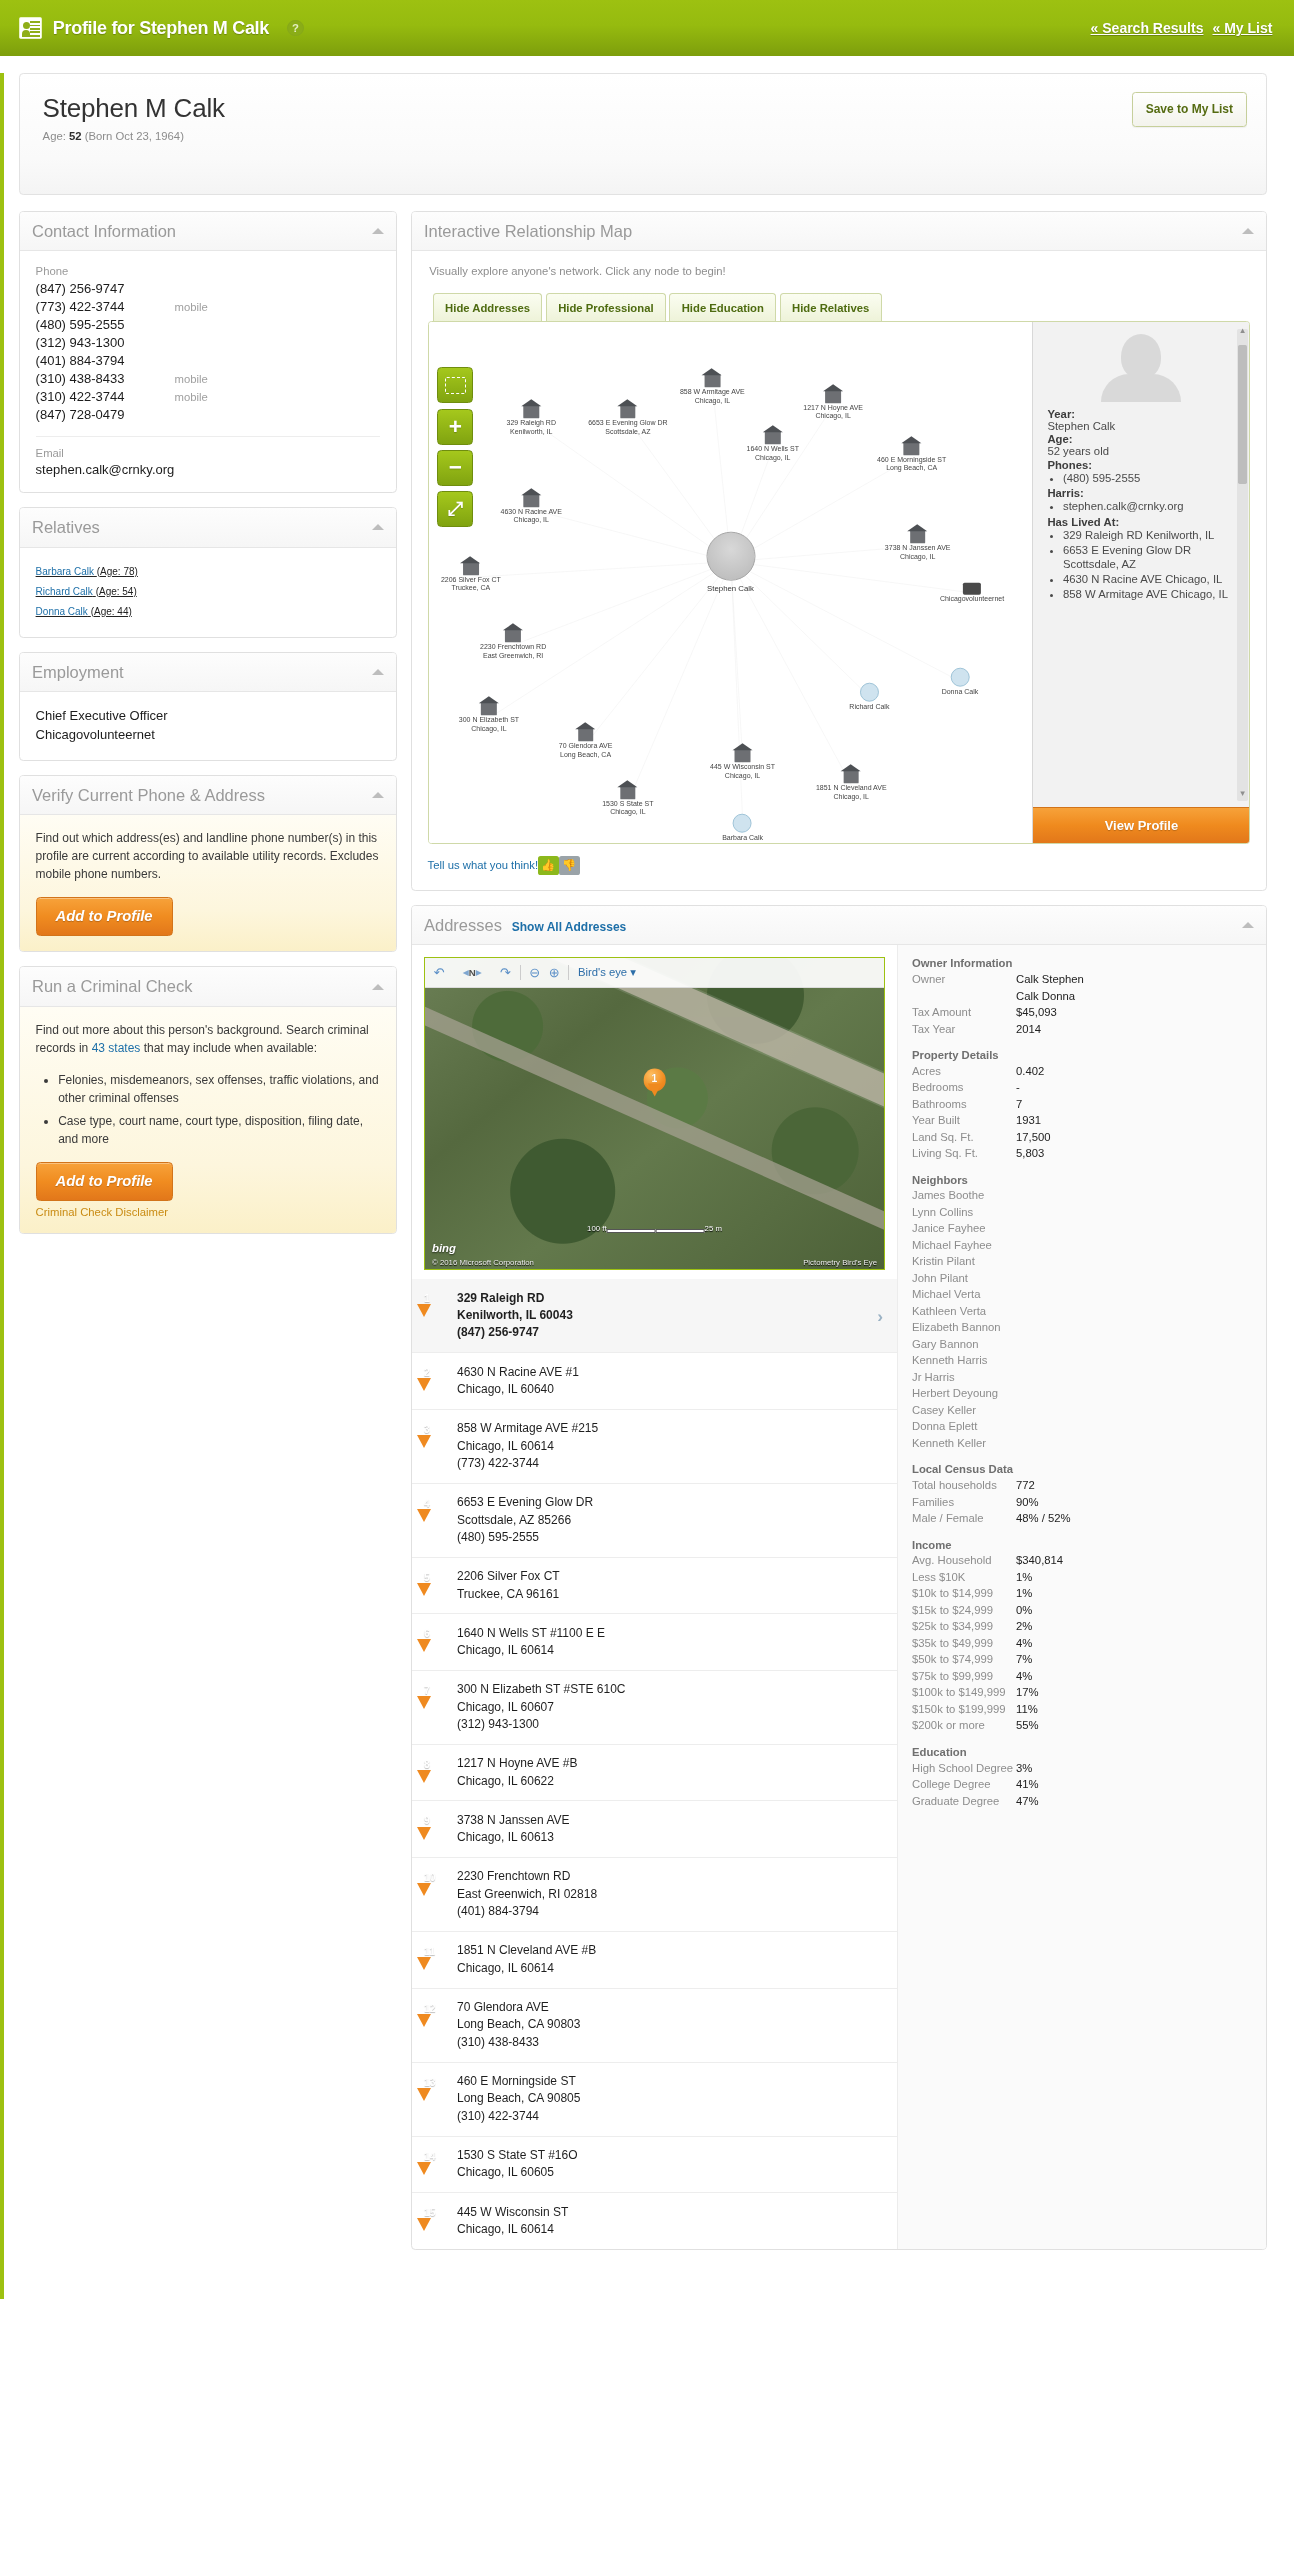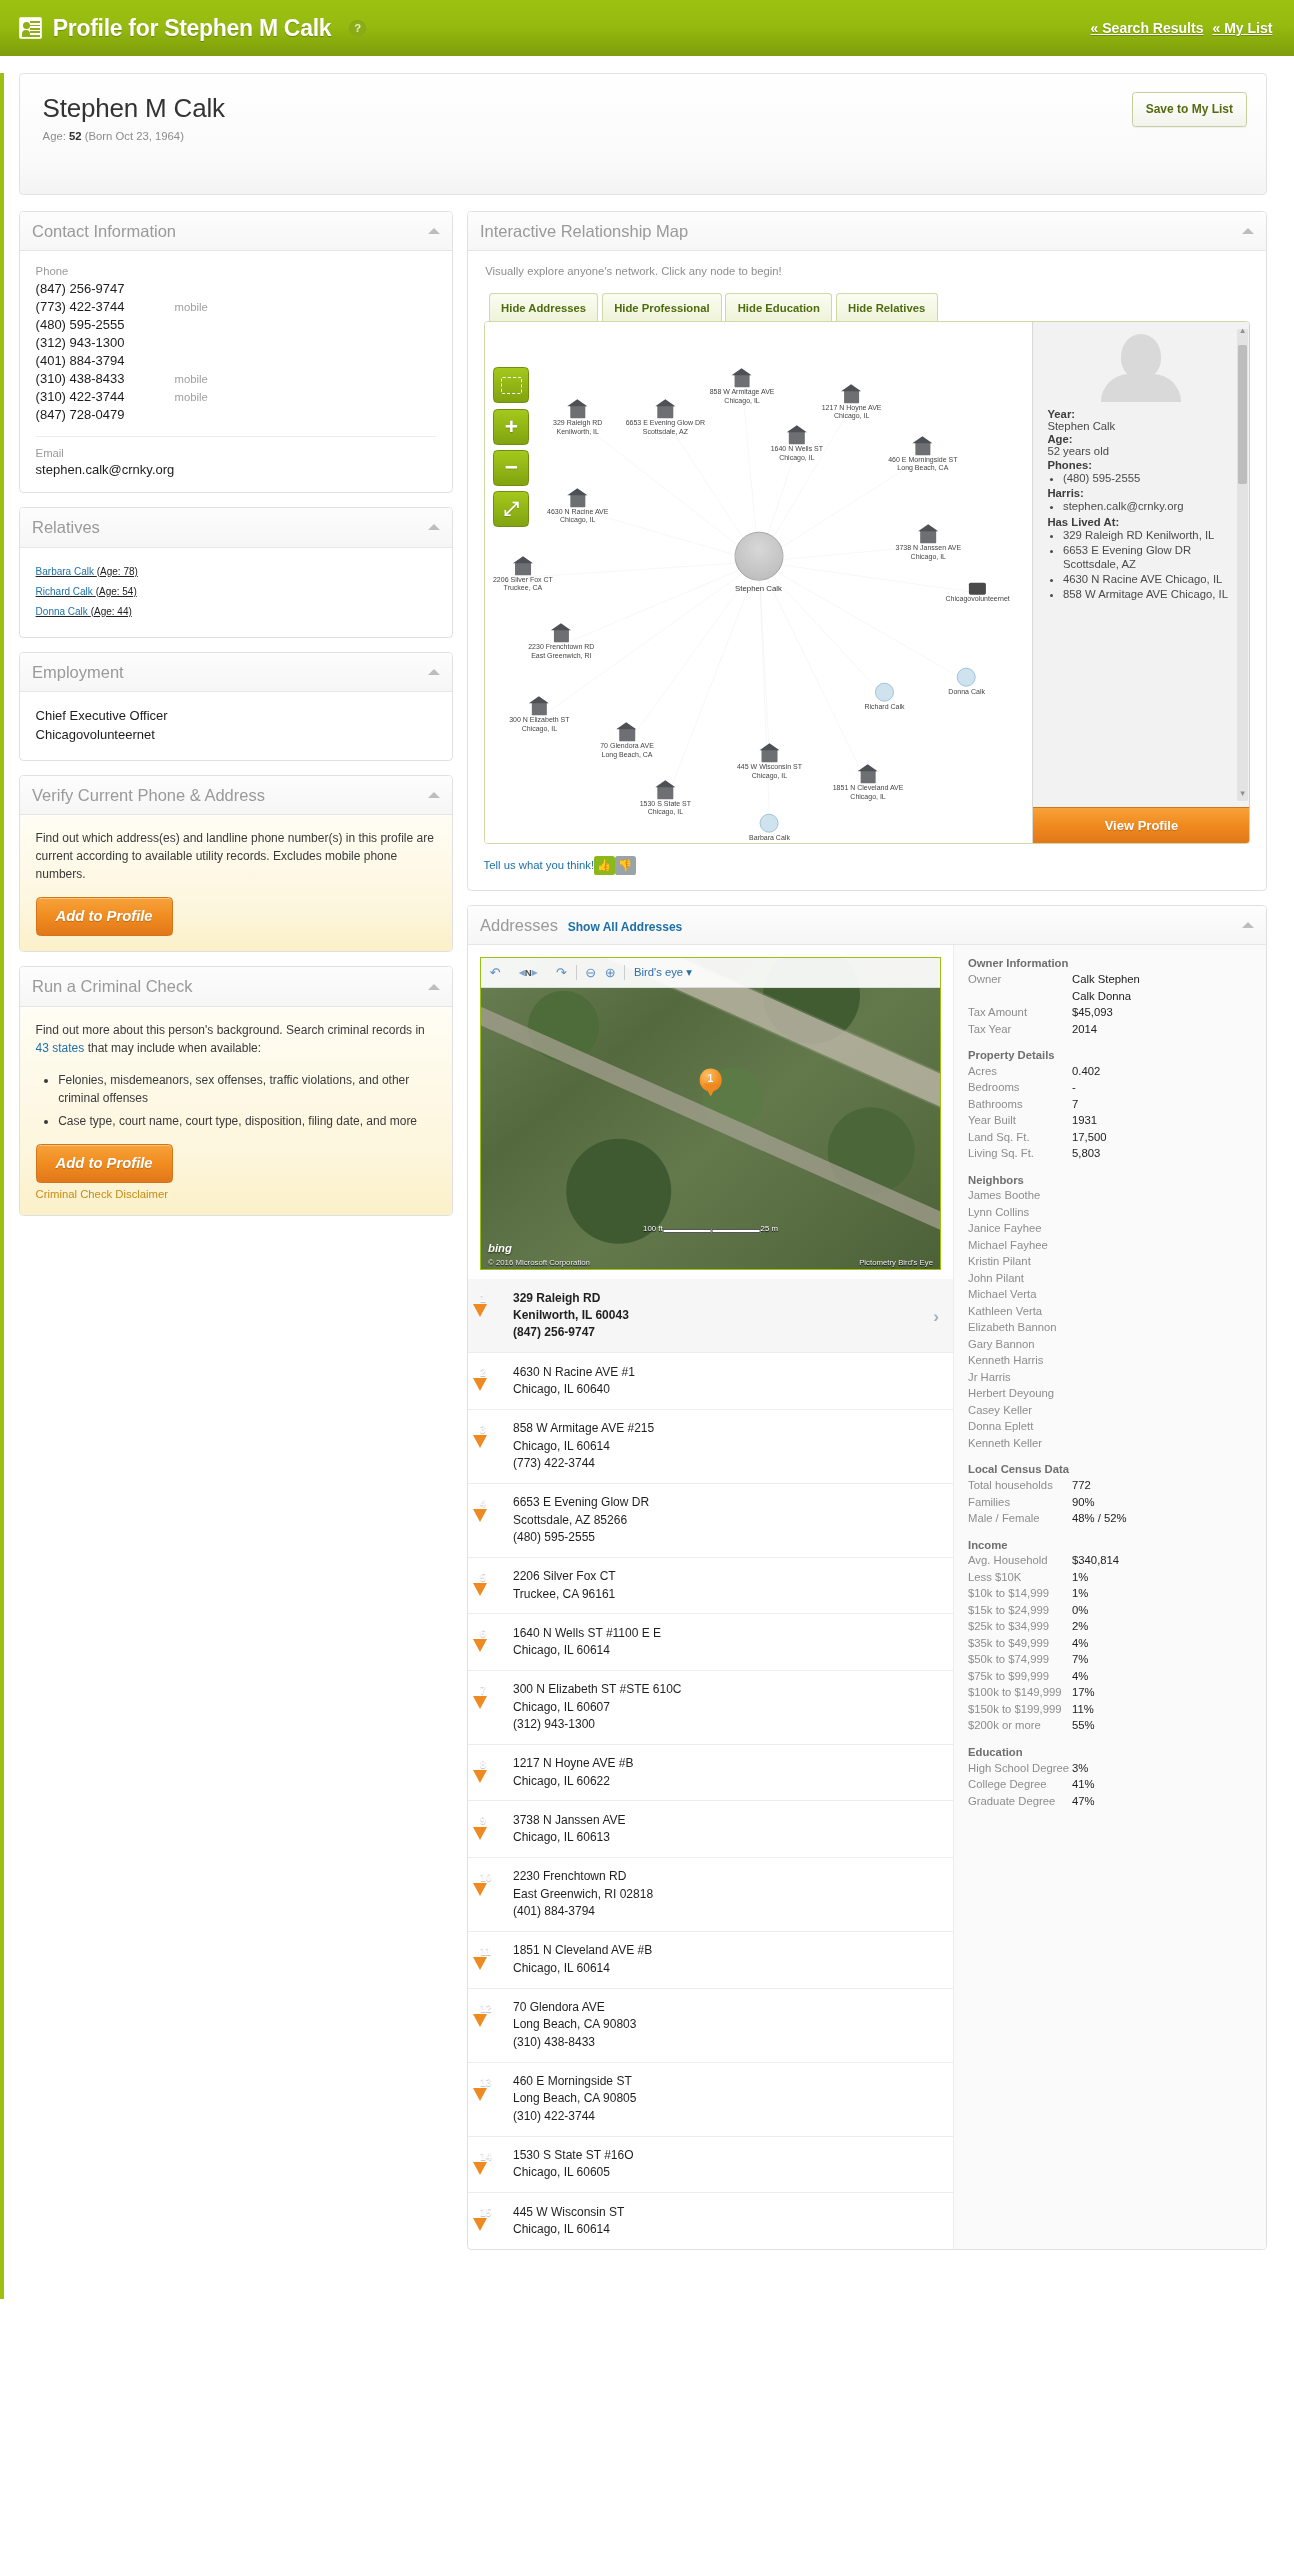--- a/index.html
+++ b/index.html
@@ -33,21 +33,21 @@
   }
   .profile-card-icon:after{
     content:""; position:absolute; left:1.7px; top:12px; width:8.7px; height:7px;
     border-radius:4.3px 4.3px 0 0; background:#8fae18;
   }
   .profile-card-icon em{
     position:absolute; right:1.7px; top:2.6px; width:9.6px; height:16.5px;
     background: repeating-linear-gradient(to bottom,#8fae18 0 1.7px, #fff 1.7px 3.5px);
   }
   .topbar h1 {
-    margin:0; font-size:23px; color:#fff; font-weight:bold; letter-spacing:-0.3px;
+    margin:0; font-size:18px; color:#fff; font-weight:bold; letter-spacing:-0.3px;
     text-shadow: 0 0.9px 0.9px rgba(0,0,0,.25);
   }
   .help-badge {
     display:inline-flex; align-items:center; justify-content:center;
     width:16.5px; height:16.5px; border-radius:50%;
     background:#8aad17; color:#e4eec2; font-size:11.3px; font-weight:bold;
     margin-left:7.8px; vertical-align:3.5px; border:0.9px solid #87a81a;
   }
   .topbar-right {
     position:absolute; right:22.6px; top:50%; transform:translateY(-50%);
@@ -74,21 +74,21 @@
   .save-btn {
     position:absolute; right:19px; top:17.4px;
     background: linear-gradient(to bottom,#ffffff,#f3f3ec);
     border:0.9px solid #c6cf9b; border-radius:3.5px;
     color:#556b12; font-weight:bold; font-size:12px;
     padding:9.6px 13px; cursor:pointer;
     box-shadow: 0 0.9px 0.9px rgba(0,0,0,.05);
   }
 
   .cols { display:flex; gap:14px; margin-top:15.6px; align-items:flex-start; }
-  .col-left { width: 434px; flex:none; }
+  .col-left { width: 378px; flex:none; }
   .col-right { flex:1; }
 
   
   .panel {
     background:#fff; border:0.9px solid #e0e0e0; border-radius:4.3px;
     margin-bottom:14px; overflow:hidden;
   }
   .panel-head {
     background: linear-gradient(to bottom,#fdfdfd,#f6f6f6);
     border-bottom:0.9px solid #e6e6e6;

